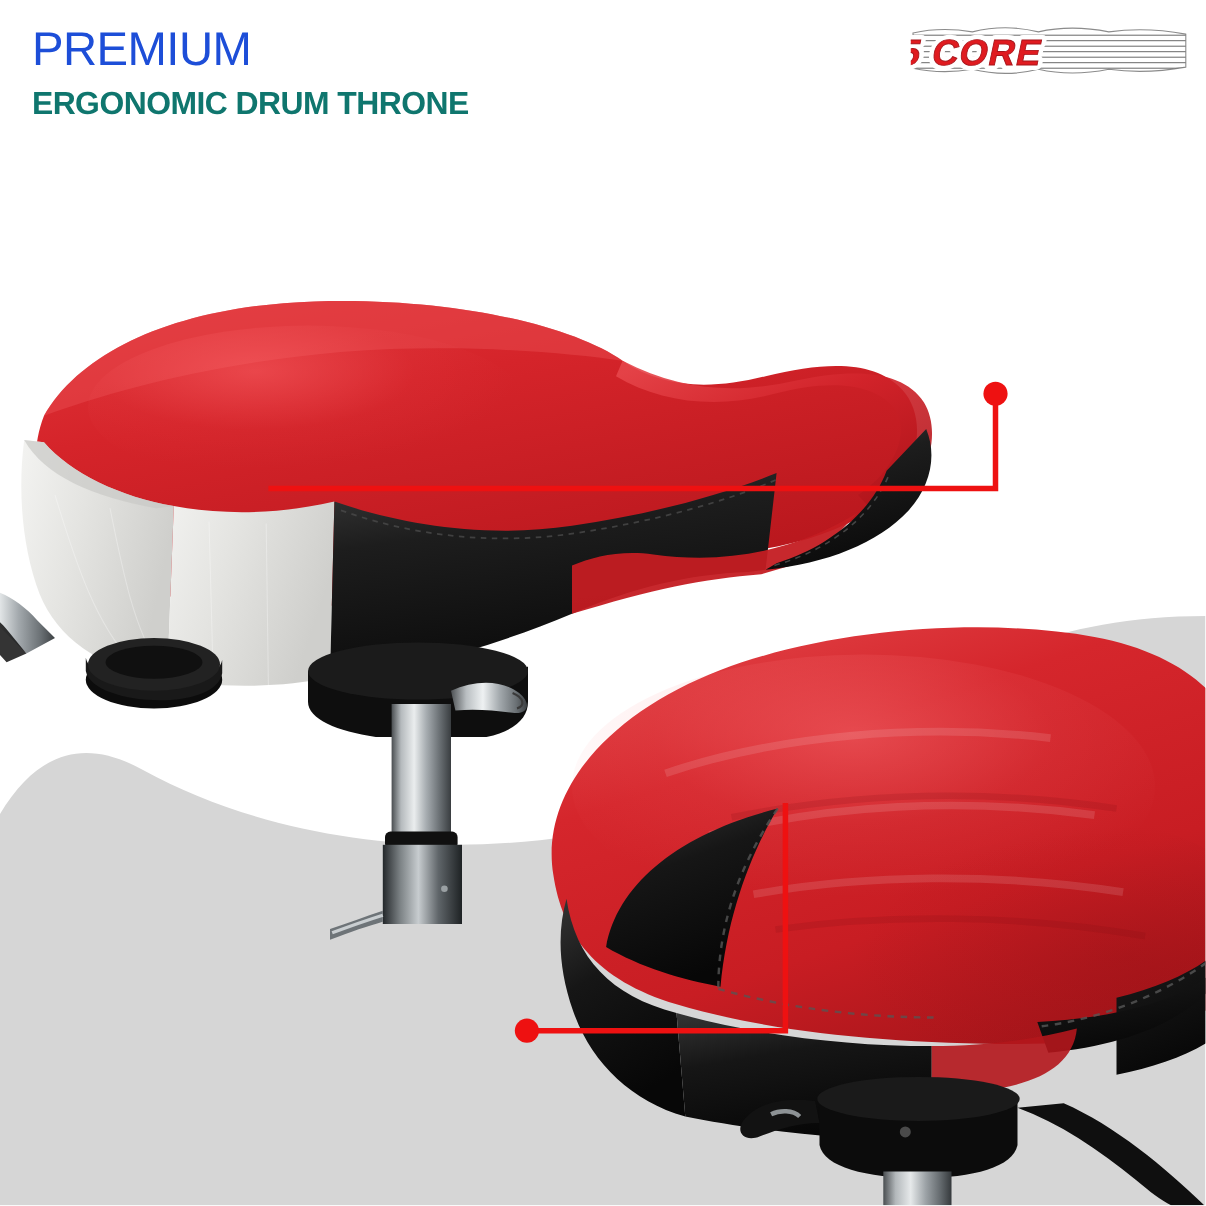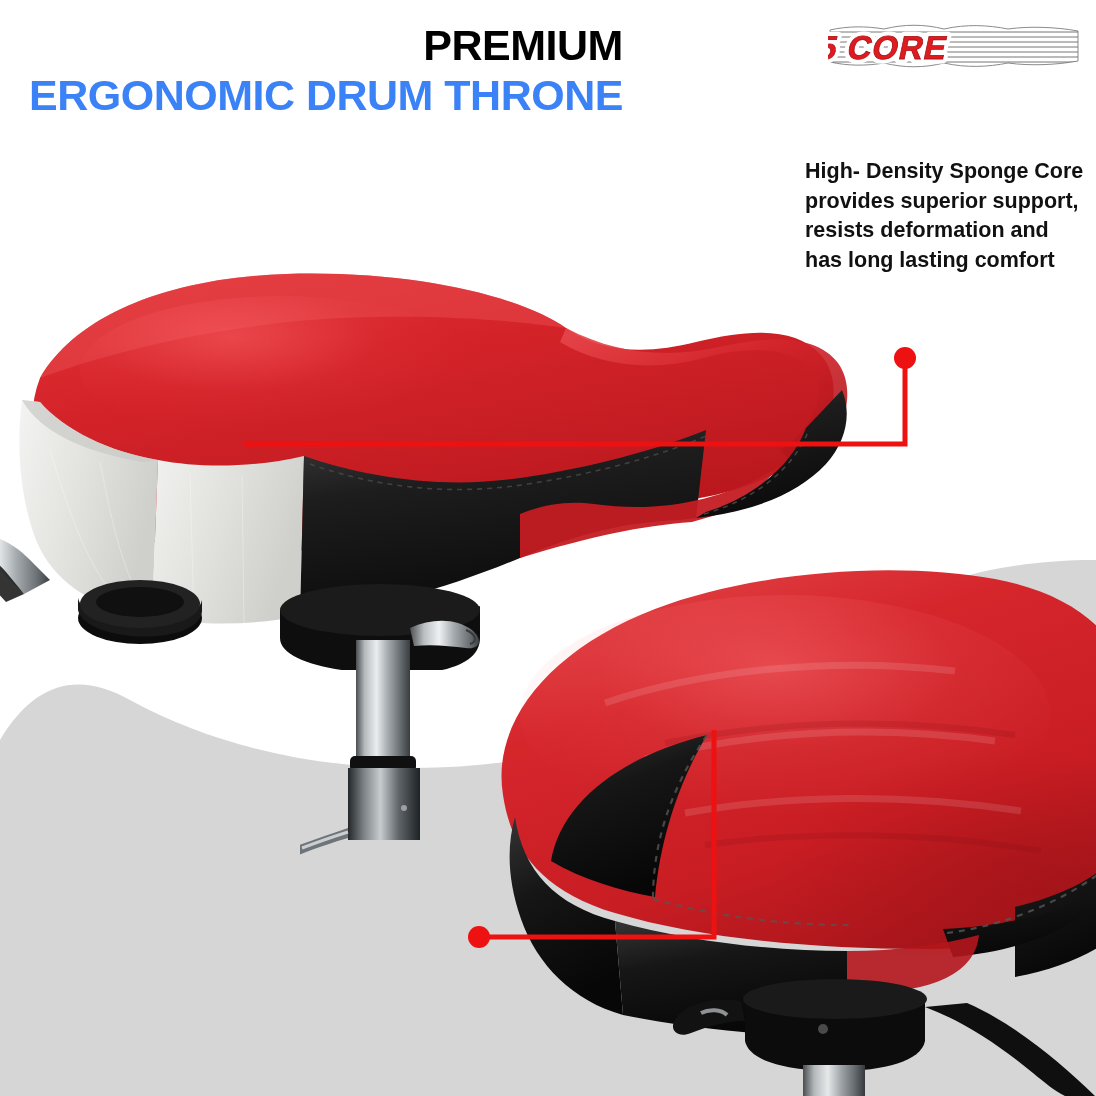--- a/index.html
+++ b/index.html
@@ -18,26 +18,26 @@
 
   
   .bg-gray {
     position:absolute; left:0; top:0; width:1096px; height:1096px;
     z-index:0; pointer-events:none;
   }
 
   
   .headline { position:absolute; left:29px; top:20px; z-index:30; }
   .headline .line1 {
-    font-size:43px; font-weight:700; letter-spacing:-0.5px;
-    color:#000000; line-height:50px; white-space:nowrap;text-align:right;
+    font-size:43px; font-weight:400; letter-spacing:-0.5px;
+    color:#1d4ed8; line-height:50px; white-space:nowrap;
   }
   .headline .line2 {
-    font-size:43px; font-weight:700; letter-spacing:-0.5px;
-    color:#3b82f6; line-height:50px; white-space:nowrap;
+    font-size:29px; font-weight:700; letter-spacing:-0.5px;
+    color:#0f766e; line-height:50px; white-space:nowrap;
   }
 
   
   .logo {
     position:absolute; left:828px; top:24px; width:252px; height:44px; z-index:30;
   }
   .logo svg { display:block; width:252px; height:44px; }
 
   
   .product { position:absolute; z-index:10; }
@@ -373,16 +373,15 @@
     </svg>
   </div>
 
   <div class="leader" id="leader-bottom">
     <svg viewBox="0 0 280 245" preserveAspectRatio="none">
       <path d="M19,222 L254,222 L254,15" fill="none" stroke="#ee1111" stroke-width="5"></path>
       <circle cx="19" cy="222" r="11" fill="#ee1111"></circle>
     </svg>
   </div>
 
-  <div class="callout-text" id="callout-top-text">High- Density Sponge Core provides superior support, resists deformation and has long lasting comfort</div>
 
 
 </div>
 
 </body></html>

